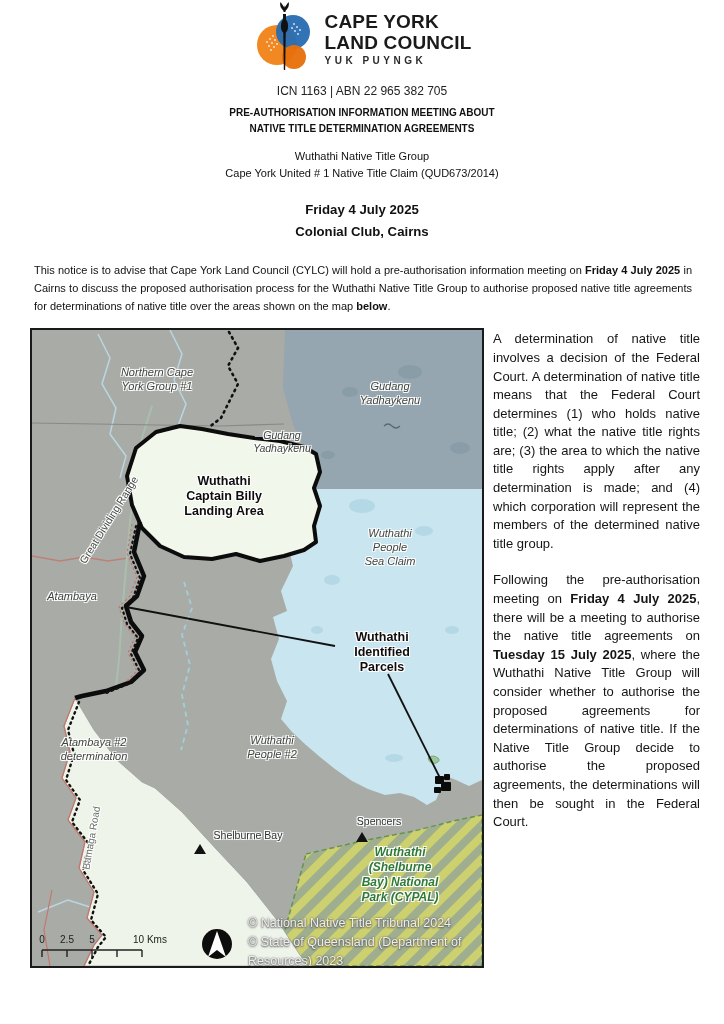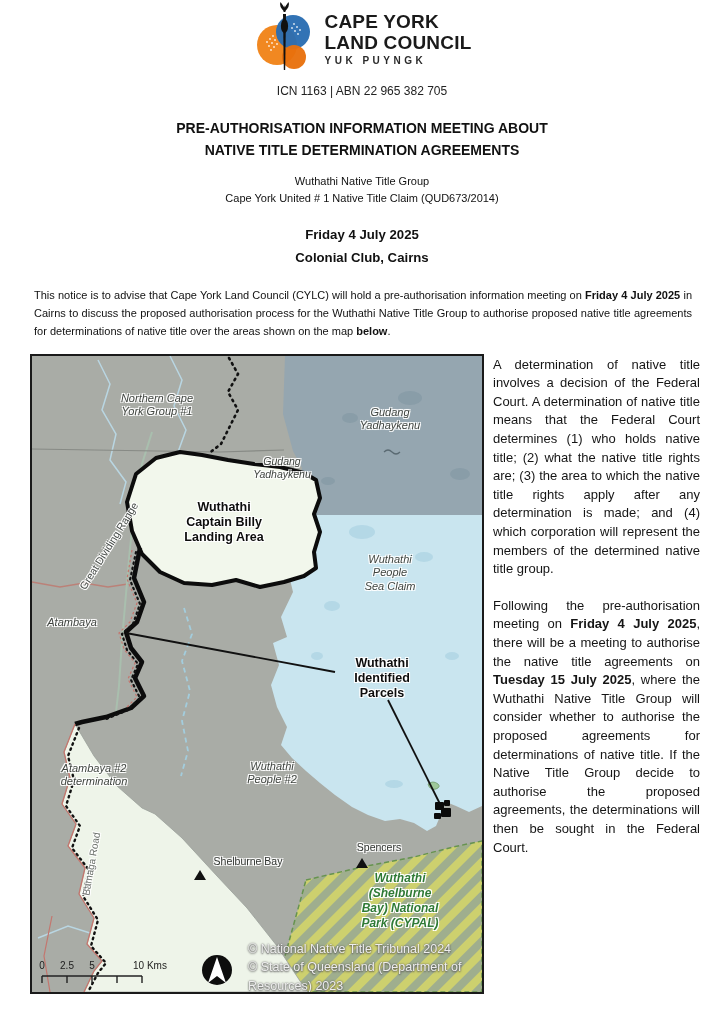--- a/index.html
+++ b/index.html
@@ -7,21 +7,21 @@
     width:724px; height:1024px; background:#ffffff; position:relative;
     font-family:"Liberation Sans", sans-serif; color:#111; overflow:hidden;
   }
   .header { text-align:center; }
   .logo-row { display:inline-flex; align-items:center; gap:10px; }
   .logo-mark { width:62px; height:78px; position:relative; flex:none; }
   .logo-text { text-align:left; }
   .org-name { font-size:19px; font-weight:bold; line-height:1.08; letter-spacing:0.2px; color:#1a1a1a; }
   .org-tagline { font-size:10px; font-weight:bold; letter-spacing:3.5px; color:#2b2b2b; margin-top:2px; }
   .org-reg { font-size:12px; color:#222; margin-top:2px; }
-  .title { font-size:14px; font-weight:bold; line-height:1.55; margin-top:20px; }
+  .title { font-size:10px; font-weight:bold; line-height:1.55; margin-top:7px; }
   .subtitle { font-size:11px; line-height:1.5; margin-top:12px; }
   .event { font-size:13.2px; font-weight:bold; line-height:1.7; margin-top:18px; }
   .intro {
     margin:18px 32px 0 34px; font-size:11px; line-height:1.62;
     text-align:justify;
   }
   .bold { font-weight:bold; }
   .columns { display:flex; margin:13px 24px 0 30px; gap:9px; }
   .map-frame {
     width:450px; height:636px; border:2px solid #1a1a1a; position:relative;

